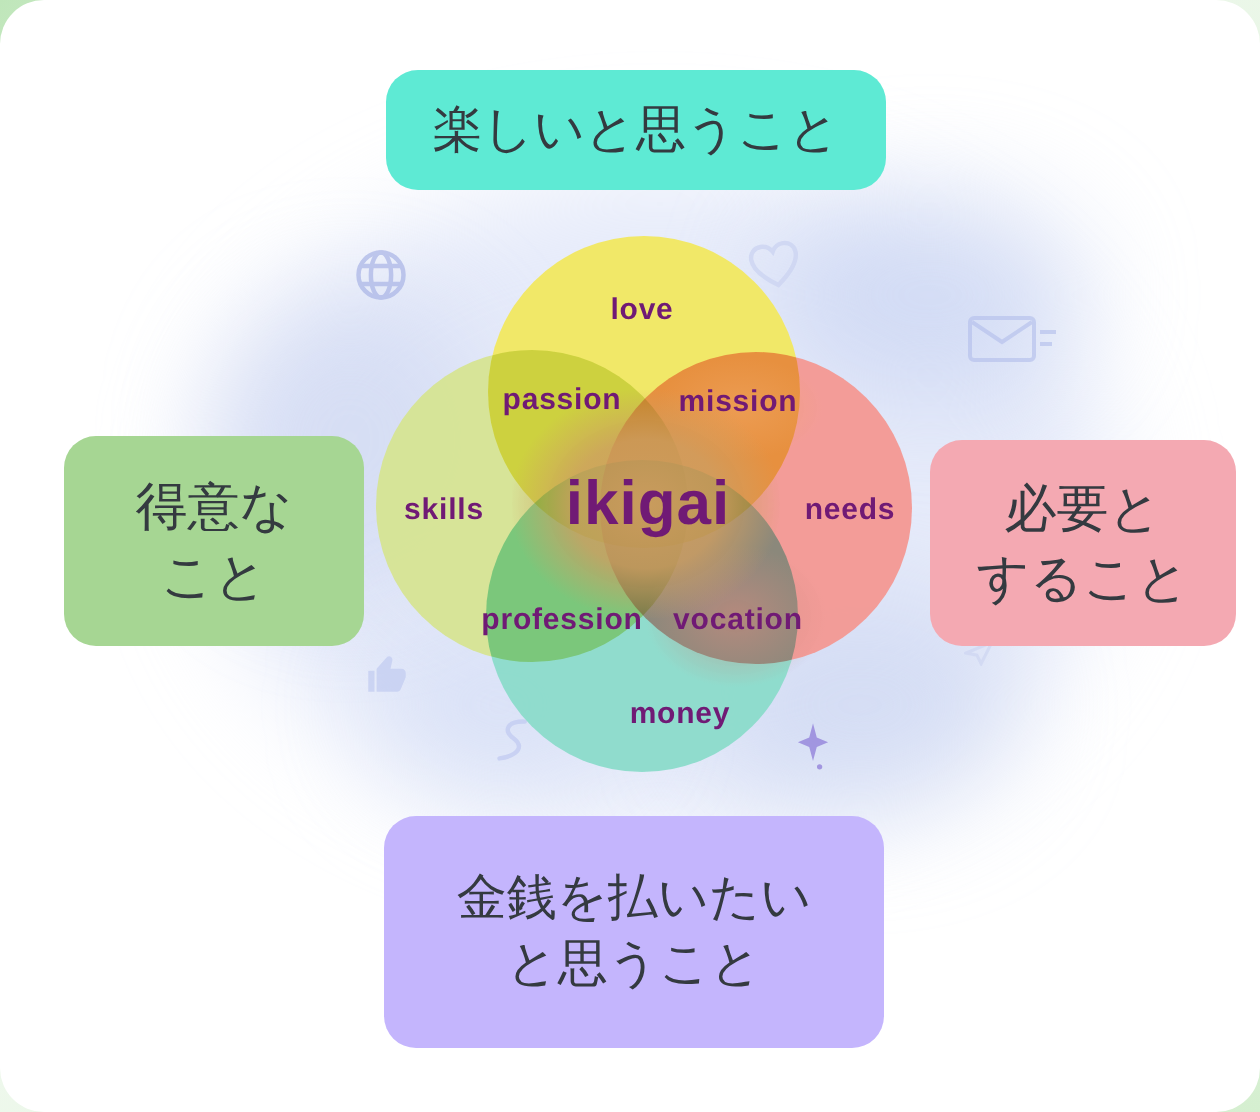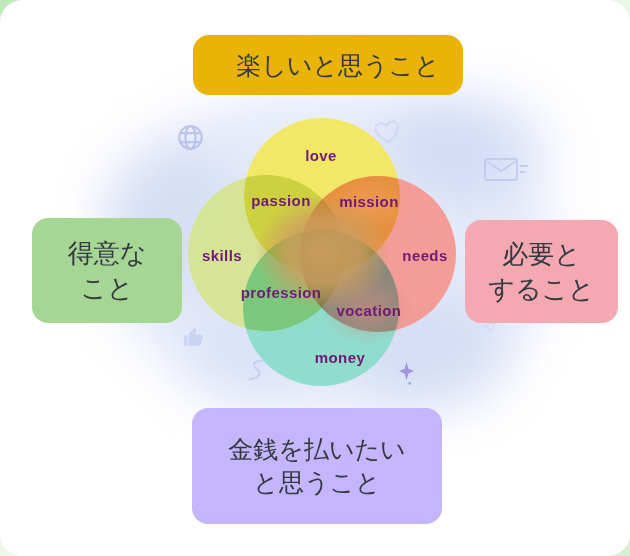--- a/index.html
+++ b/index.html
@@ -49,21 +49,21 @@
 
   .vlabel { position: absolute; transform: translate(-50%,-50%);
             color: #701a75; font-weight: bold; font-size: 15px; letter-spacing: .4px;
             white-space: nowrap; }
   .lbl-love       { left: 321px; top: 155px; }
   .lbl-passion    { left: 281px; top: 200px; }
   .lbl-mission    { left: 369px; top: 201px; }
   .lbl-skills     { left: 222px; top: 255px; }
   .lbl-ikigai     { left: 324px; top: 252px; font-size: 31px; letter-spacing: .5px; }
   .lbl-needs      { left: 425px; top: 255px; }
-  .lbl-profession { left: 281px; top: 292px; }
+  .lbl-profession { left: 281px; top: 310px; }
   .lbl-vocation   { left: 369px; top: 310px; }
   .lbl-money      { left: 340px; top: 357px; }
 
   
   .callout { position: absolute; border-radius: 16px; color: #343a40;
              display: flex; flex-direction: column; align-items: center; justify-content: center;
              line-height: 1.32; text-align: center; }
   .callout-top    { left: 193px; top: 35px;  width: 250px; height: 60px;  font-size: 25px; }
   .callout-left   { left: 32px;  top: 218px; width: 150px; height: 105px; font-size: 26px; }
   .callout-right  { left: 465px; top: 220px; width: 153px; height: 103px; font-size: 26px; }
@@ -118,27 +118,28 @@
     <div class="vcircle circle-money" style="background-color: rgb(139, 220, 203);"></div>
 
     <div class="blend blend-mission"></div>
     <div class="blend blend-vocation"></div>
     <div class="blend blend-center"></div>
 
     <span class="vlabel lbl-love">love</span>
     <span class="vlabel lbl-passion">passion</span>
     <span class="vlabel lbl-mission">mission</span>
     <span class="vlabel lbl-skills">skills</span>
+    <span class="vlabel lbl-ikigai">ikigai</span>
     <span class="vlabel lbl-needs">needs</span>
     <span class="vlabel lbl-profession">profession</span>
     <span class="vlabel lbl-vocation">vocation</span>
     <span class="vlabel lbl-money">money</span>
   </div>
 
-  <div class="callout callout-top" style="background-color: #eab308; padding-left: 20px;">
+  <div class="callout callout-top" style="background-color: #5eead4;">
     <span>楽しいと思うこと</span>
   </div>
   <div class="callout callout-left" style="background-color: rgb(166, 214, 147);">
     <span>得意な</span>
     <span>こと</span>
   </div>
   <div class="callout callout-right" style="background-color: rgb(244, 169, 178);">
     <span>必要と</span>
     <span>すること</span>
   </div>

